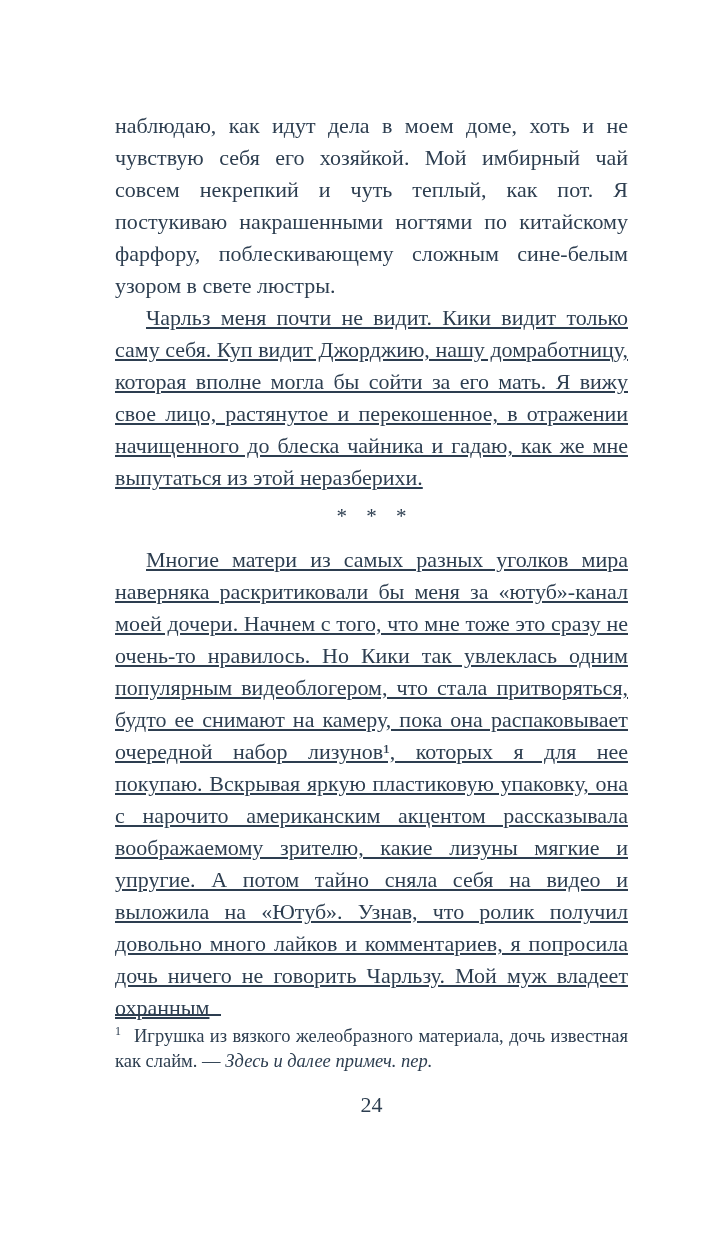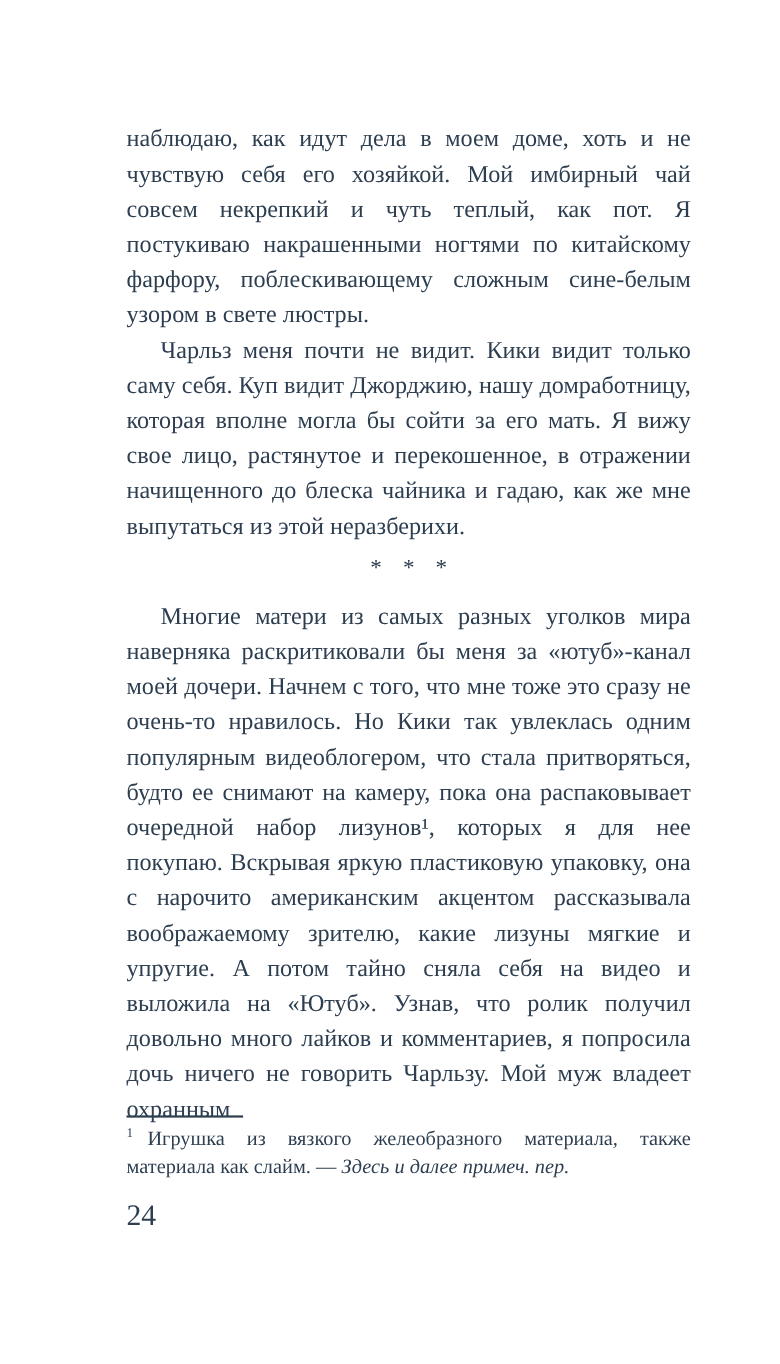--- a/index.html
+++ b/index.html
@@ -27,20 +27,21 @@
     text-align: justify;
     hyphens: auto;
     -webkit-hyphens: auto;
   }
   .para {
     margin: 0;
     padding: 0;
   }
   .para.indent {
     text-indent: 31px;
+    text-decoration: underline;
   }
   .separator {
     text-align: center;
     font-size: 21px;
     letter-spacing: 7px;
     line-height: 30px;
     margin: 7px 0 13px 0;
     text-indent: 7px; 
   }
   .footnote {
@@ -71,40 +72,40 @@
   }
   .fn-italic {
     font-style: italic;
     margin-top: 28px;
   }
   .page-number {
     position: absolute;
     left: 115px;
     top: 1091px;
     width: 513px;
-    text-align: left;
-    font-size: 27px;
+    text-align: center;
+    font-size: 22px;
     line-height: 28px;
   }
 </style>
 </head>
 <body>
 
 <div class="page">
 
   <div class="text-column">
     <p class="para">наблюдаю, как идут дела в моем доме, хоть и не чувствую себя его хозяйкой. Мой имбирный чай совсем некрепкий и чуть теплый, как пот. Я постукиваю накрашенными ногтями по китайскому фарфору, поблескивающему сложным сине-белым узором в свете люстры.</p>
 
     <p class="para indent">Чарльз меня почти не видит. Кики видит только саму себя. Куп видит Джорджию, нашу домработницу, которая вполне могла бы сойти за его мать. Я вижу свое лицо, растянутое и перекошенное, в отражении начищенного до блеска чайника и гадаю, как же мне выпутаться из этой неразберихи.</p>
 
     <div class="separator">* * *</div>
 
     <p class="para indent">Многие матери из самых разных уголков мира наверняка раскритиковали бы меня за «ютуб»-канал моей дочери. Начнем с того, что мне тоже это сразу не очень-то нравилось. Но Кики так увлеклась одним популярным видеоблогером, что стала притворяться, будто ее снимают на камеру, пока она распаковывает очередной набор лизунов¹, которых я для нее покупаю. Вскрывая яркую пластиковую упаковку, она с нарочито американским акцентом рассказывала воображаемому зрителю, какие лизуны мягкие и упругие. А потом тайно сняла себя на видео и выложила на «Ютуб». Узнав, что ролик получил довольно много лайков и комментариев, я попросила дочь ничего не говорить Чарльзу. Мой муж владеет охранным</p>
   </div>
 
   <div class="footnote">
     <div class="footnote-rule"></div>
-    <p class="footnote-text"><span class="fn-marker">1</span><span>Игрушка из вязкого желеобразного материала, также материала как слайм. — </span><span class="fn-italic">Здесь и далее примеч. пер.</span></p>
+    <p class="footnote-text"><span class="fn-marker">1</span><span>Игрушка из вязкого желеобразного материала, дочь известная как слайм. — </span><span class="fn-italic">Здесь и далее примеч. пер.</span></p>
   </div>
 
   <div class="page-number">24</div>
 
 </div>
 
 </body></html>

